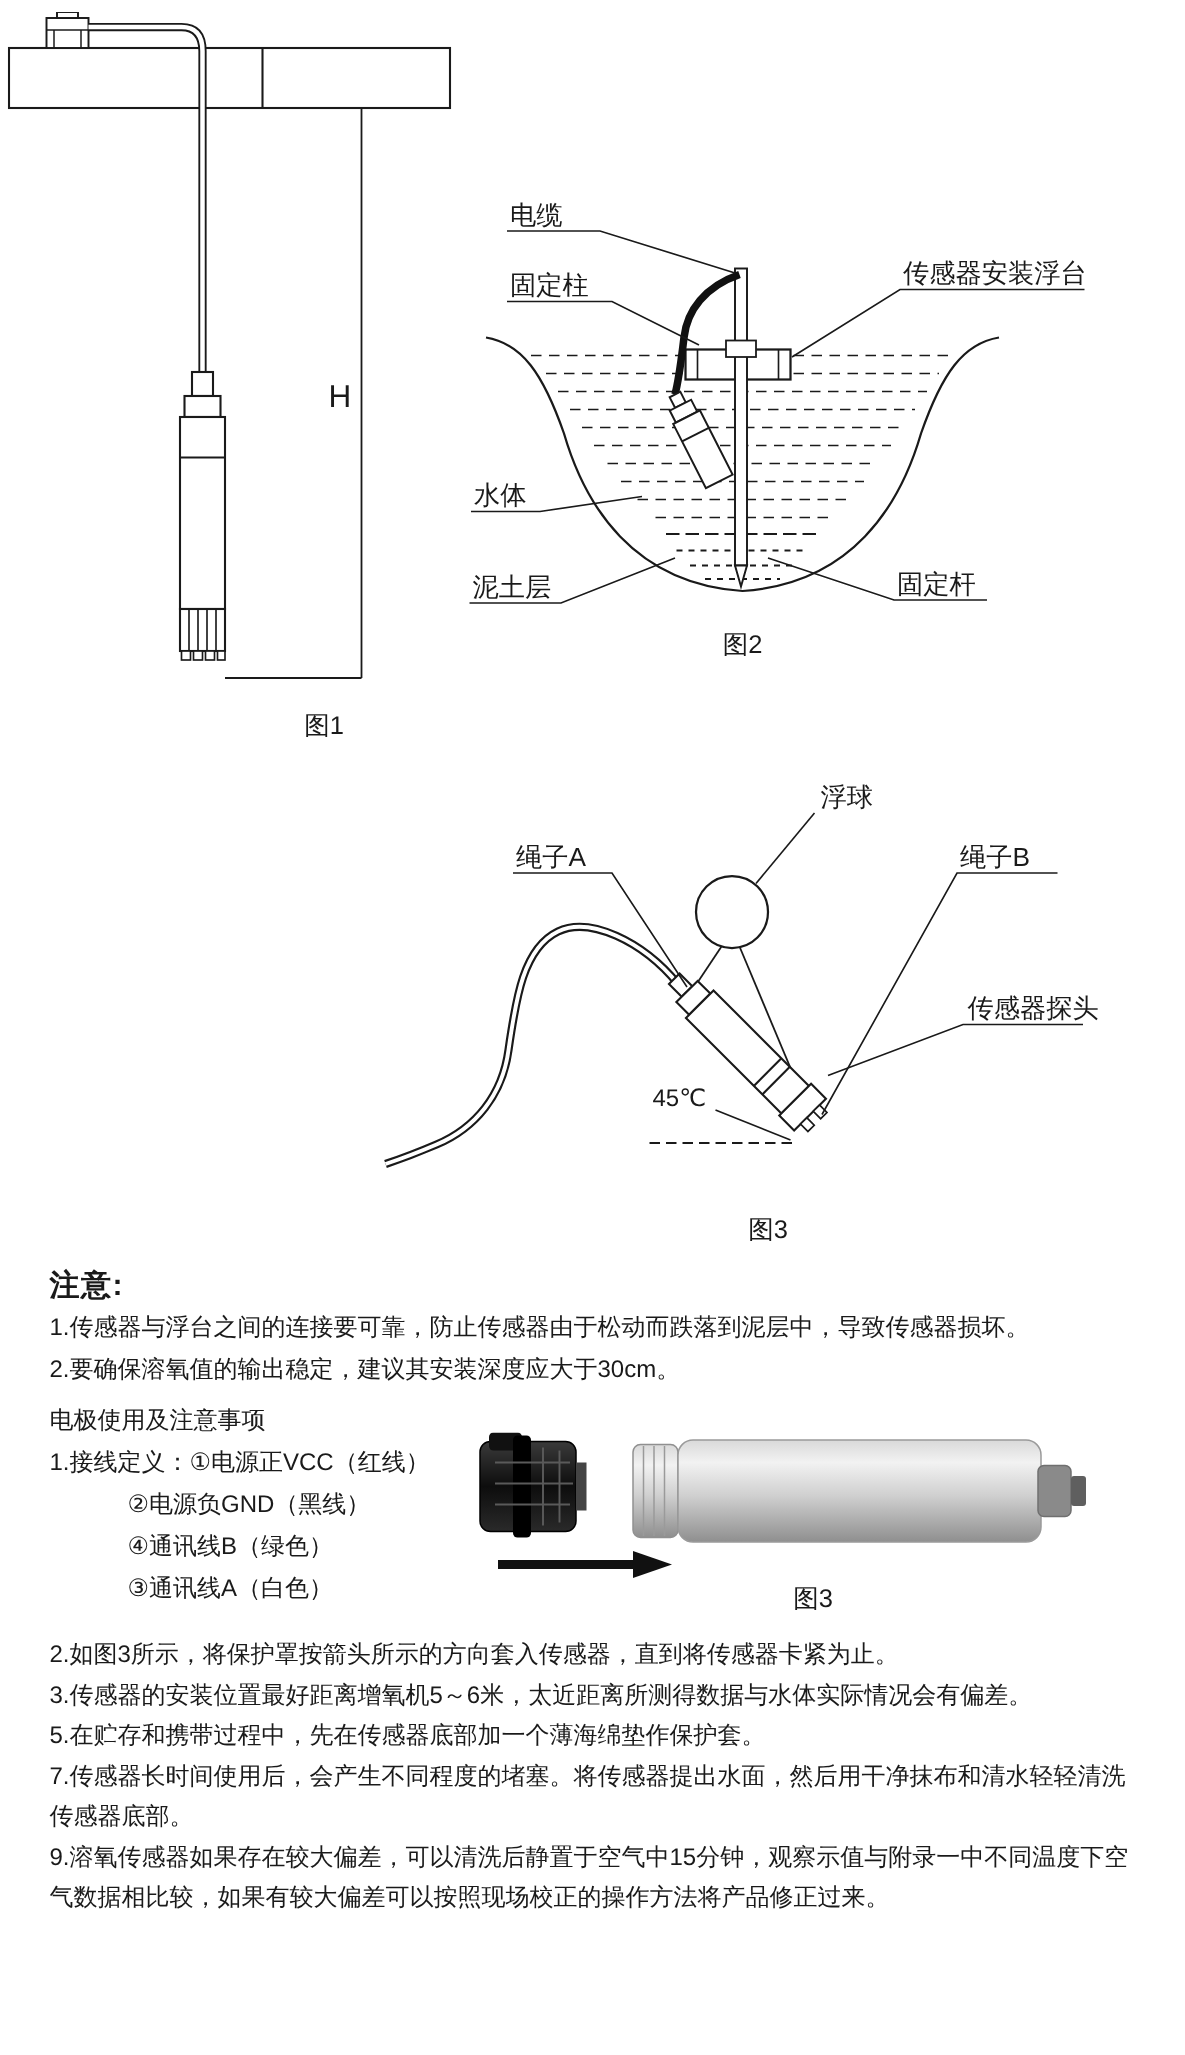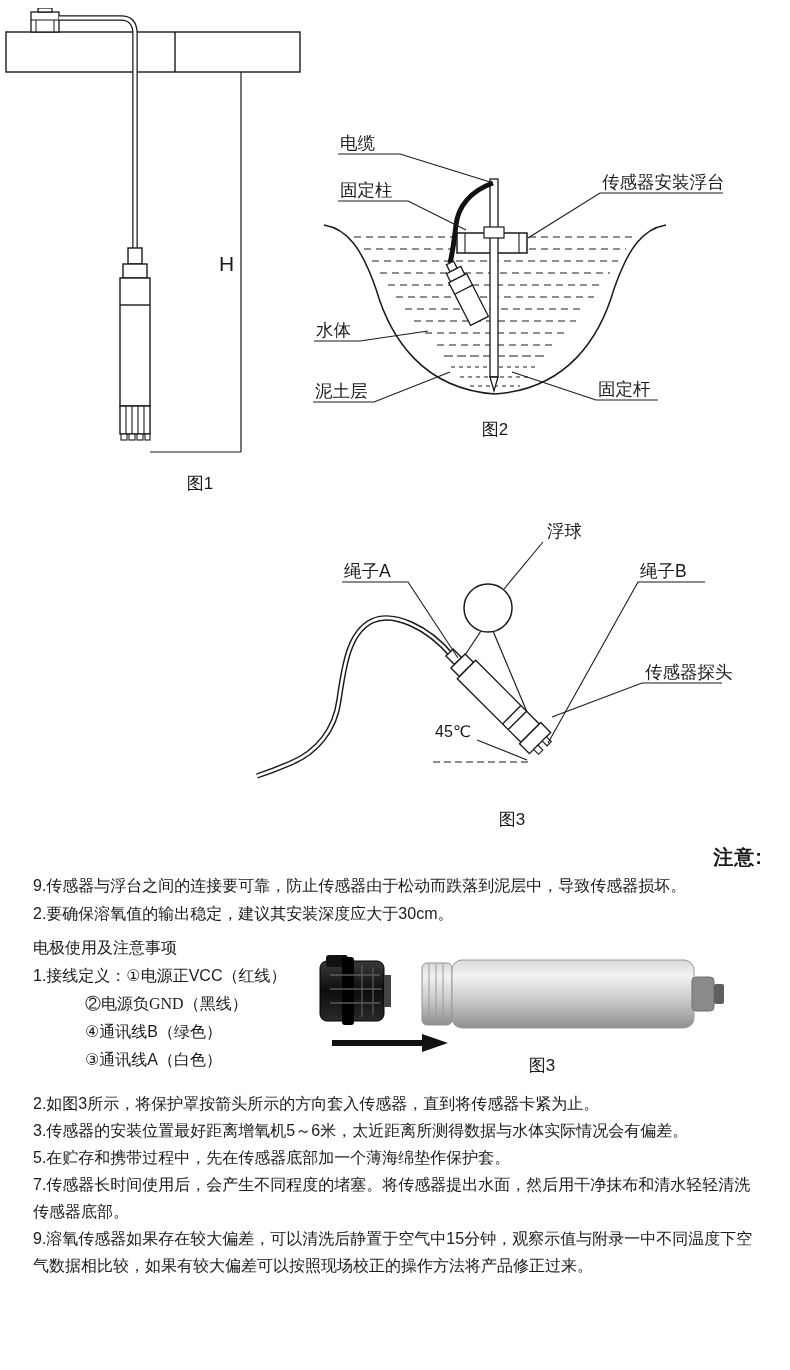--- a/index.html
+++ b/index.html
@@ -4,21 +4,21 @@
 <style>
   * { margin:0; padding:0; box-sizing:border-box; }
   html,body { background:#ffffff; }
   .page {
     position:relative; width:790px; height:1370px; background:#ffffff;
     font-family:"Liberation Sans","DejaVu Sans",sans-serif; color:#1a1a1a; overflow:hidden;
   }
   .abs { position:absolute; }
   .caption { position:absolute; font-size:17px; width:80px; text-align:center; color:#1a1a1a; }
   svg text { font-family:"Liberation Sans","DejaVu Sans",sans-serif; fill:#1a1a1a; }
-  .notice-title { font-size:20px; font-weight:bold; letter-spacing:1px; line-height:30px;text-align:right; }
+  .notice-title { font-size:20px; font-weight:bold; letter-spacing:1px; line-height:30px; }
   .body-line { font-size:16px; line-height:28px; }
   .indent { padding-left:52px; }
   .usage-items { margin-top:16px; }
   .usage-items .body-line { line-height:27px; }
 </style>
 </head>
 <body>
 
 <div class="page">
 
@@ -52,21 +52,21 @@
       <rect x="124" y="426" width="6" height="6" stroke-width="1.1"></rect>
       <rect x="132" y="426" width="6" height="6" stroke-width="1.1"></rect>
       <rect x="140" y="426" width="5" height="6" stroke-width="1.1"></rect>
     </g>
     <g stroke="#1a1a1a" stroke-width="1.2" fill="none">
       <line x1="236" y1="64" x2="236" y2="444"></line>
       <line x1="145" y1="444" x2="236" y2="444"></line>
     </g>
     <text x="214" y="263" font-size="21">H</text>
   </svg>
-  <div class="caption" style="left:160px; top:472px;">图1</div>
+  <div class="caption" style="left:176px; top:472px;">图1</div>
 
   <svg class="abs" style="left:310px; top:125px;" width="475" height="320" viewBox="0 0 475 320">
     <g stroke="#1a1a1a" stroke-width="1" stroke-dasharray="7 5">
       <line x1="44" y1="112" x2="145" y2="112"></line>
         <line x1="219" y1="112" x2="326" y2="112"></line>
       <line x1="54" y1="124" x2="145" y2="124"></line>
         <line x1="219" y1="124" x2="316" y2="124"></line>
       <line x1="62" y1="136" x2="308" y2="136"></line>
       <line x1="70" y1="148" x2="300" y2="148"></line>
       <line x1="78" y1="160" x2="292" y2="160"></line>
@@ -152,28 +152,28 @@
       <text x="114" y="62">绳子A</text>
       <text x="410" y="62">绳子B</text>
       <text x="415" y="163">传感器探头</text>
       <text x="205" y="222" font-size="16">45℃</text>
     </g>
   </svg>
   <div class="caption" style="left:472px; top:808px;">图3</div>
 
   <section class="abs" style="left:33px; top:842px; width:730px;">
     <div class="notice-title">注意:</div>
-    <div class="body-line">9.传感器与浮台之间的连接要可靠，防止传感器由于松动而跌落到泥层中，导致传感器损坏。</div>
+    <div class="body-line">1.传感器与浮台之间的连接要可靠，防止传感器由于松动而跌落到泥层中，导致传感器损坏。</div>
     <div class="body-line">2.要确保溶氧值的输出稳定，建议其安装深度应大于30cm。</div>
   </section>
 
   <section class="abs" style="left:33px; top:934px; width:732px;">
     <div class="body-line">电极使用及注意事项</div>
     <div class="body-line" style="width:310px;">1.接线定义：①电源正VCC（红线）</div>
-    <div class="body-line indent" style="width:310px;font-family:Liberation Serif, serif;">②电源负GND（黑线）</div>
+    <div class="body-line indent" style="width:310px;">②电源负GND（黑线）</div>
     <div class="body-line indent" style="width:310px;">④通讯线B（绿色）</div>
     <div class="body-line indent" style="width:310px;">③通讯线A（白色）</div>
     <div class="usage-items">
       <div class="body-line">2.如图3所示，将保护罩按箭头所示的方向套入传感器，直到将传感器卡紧为止。</div>
       <div class="body-line">3.传感器的安装位置最好距离增氧机5～6米，太近距离所测得数据与水体实际情况会有偏差。</div>
       <div class="body-line">5.在贮存和携带过程中，先在传感器底部加一个薄海绵垫作保护套。</div>
       <div class="body-line">7.传感器长时间使用后，会产生不同程度的堵塞。将传感器提出水面，然后用干净抹布和清水轻轻清洗传感器底部。</div>
       <div class="body-line">9.溶氧传感器如果存在较大偏差，可以清洗后静置于空气中15分钟，观察示值与附录一中不同温度下空气数据相比较，如果有较大偏差可以按照现场校正的操作方法将产品修正过来。</div>
     </div>
   </section>

